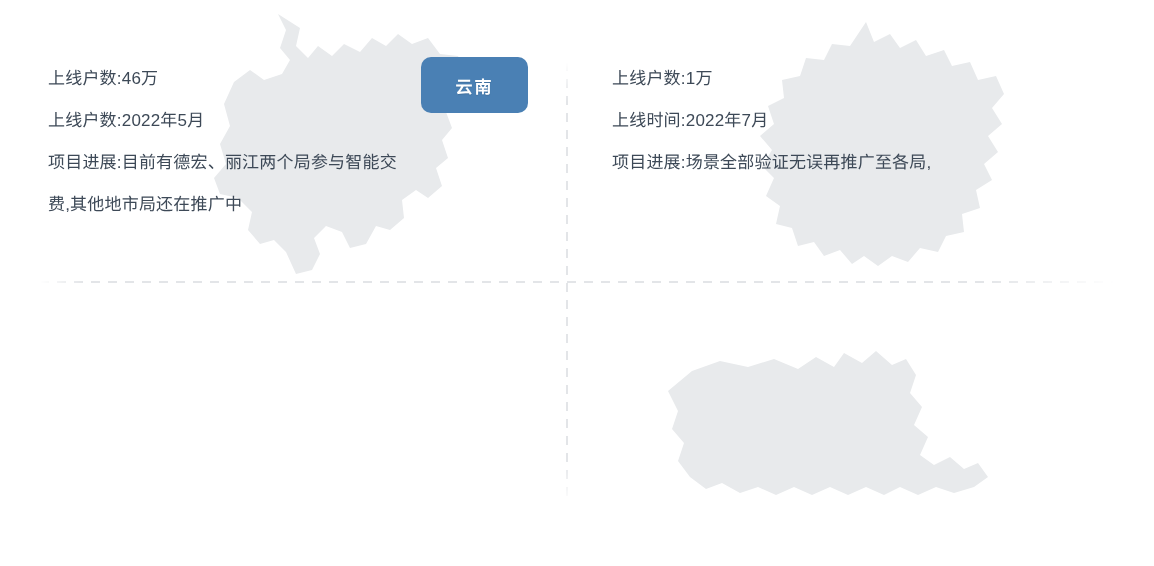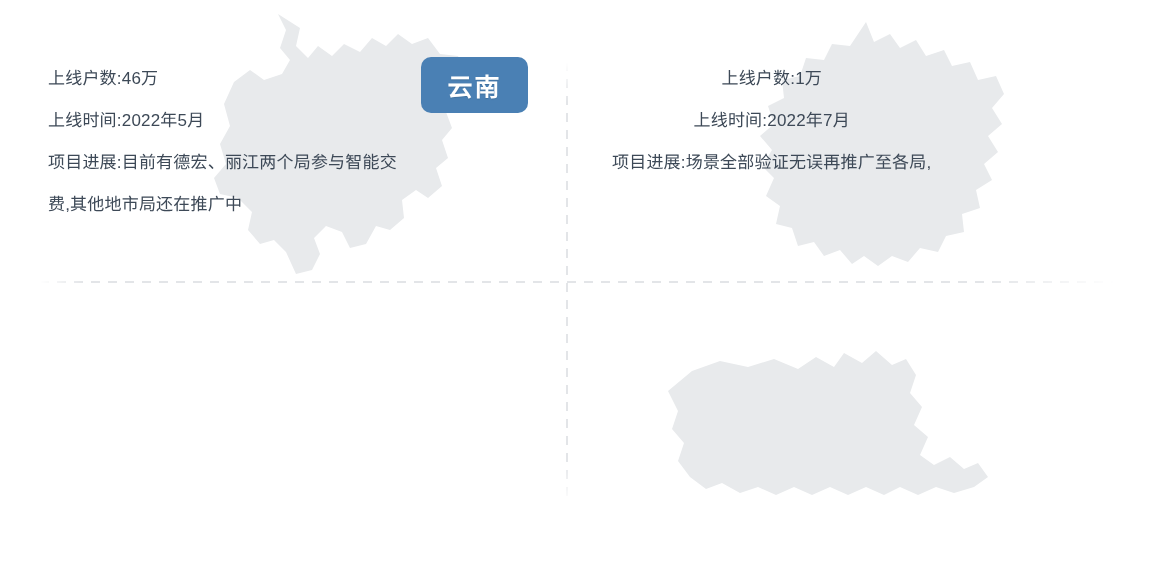--- a/index.html
+++ b/index.html
@@ -56,21 +56,21 @@
         rgba(0,0,0,0) 0%, rgba(0,0,0,1) 9%,
         rgba(0,0,0,1) 90%, rgba(0,0,0,0) 100%);
   }
 
   
   .cell {
     position: absolute;
     overflow: hidden;
   }
   .cell-yunnan   { left: 0;    top: 0;    width: 566px; height: 281px; }
-  .cell-guizhou  { left: 568px;top: 0;    width: 586px; height: 281px; text-align: center; }
+  .cell-guizhou  { left: 568px;top: 0;    width: 586px; height: 281px; }
   .cell-hainan   { left: 0;    top: 283px;width: 566px; height: 283px; }
   .cell-shenzhen { left: 568px;top: 283px;width: 586px; height: 283px; }
 
   
   .map-bg {
     position: absolute;
     pointer-events: none;
     z-index: 0;
   }
   .map-bg svg { display: block; width: 100%; height: 100%; }
@@ -97,21 +97,21 @@
 
   
   .badge {
     position: absolute;
     z-index: 3;
     display: flex;
     align-items: center;
     justify-content: center;
     border-radius: 10px;
     color: #ffffff;
-    font-size: 25px;
+    font-size: 17px;
     font-weight: bold;
     letter-spacing: 2px;
     text-shadow: 0 1px 1px rgba(0,0,0,0.12);
   }
   .badge-yunnan   { left: 421px;  top: 57px;  width: 107px; height: 56px; }
 </style>
 </head>
 <body>
 
 <div class="board">
@@ -127,21 +127,21 @@
                  L70 236 L84 232 L96 244 L106 266 L122 262 L130 246 L124 230
                  L136 218 L152 224 L160 240 L176 236 L186 218 L200 222 L214 210
                  L212 192 L226 182 L238 190 L252 178 L246 160 L258 150 L252 132
                  L262 120 L256 104 L268 92 L262 76 L276 64 L268 48 L250 46
                  L238 30 L222 36 L208 26 L196 38 L182 30 L170 44 L154 36
                  L142 48 L128 38 L118 50 L106 38 L110 20 Z"></path>
       </svg>
     </div>
     <div class="lines lines-yunnan">
       <span class="line">上线户数:46万</span>
-      <span class="line">上线时间:2022年5月</span>
+      <span class="line">上线户数:2022年5月</span>
       <span class="line">项目进展:目前有德宏、丽江两个局参与智能交</span>
       <span class="line">费,其他地市局还在推广中</span>
     </div>
     <div class="badge badge-yunnan" style="background:#4a80b4">云南</div>
   </div>
 
   <div class="cell cell-guizhou">
     <div class="map-bg map-guizhou">
       <svg viewBox="0 0 300 252" xmlns="http://www.w3.org/2000/svg">
         <path d="M118 4 L126 24 L142 16 L152 30 L168 22 L178 38 L196 32 L204 48

